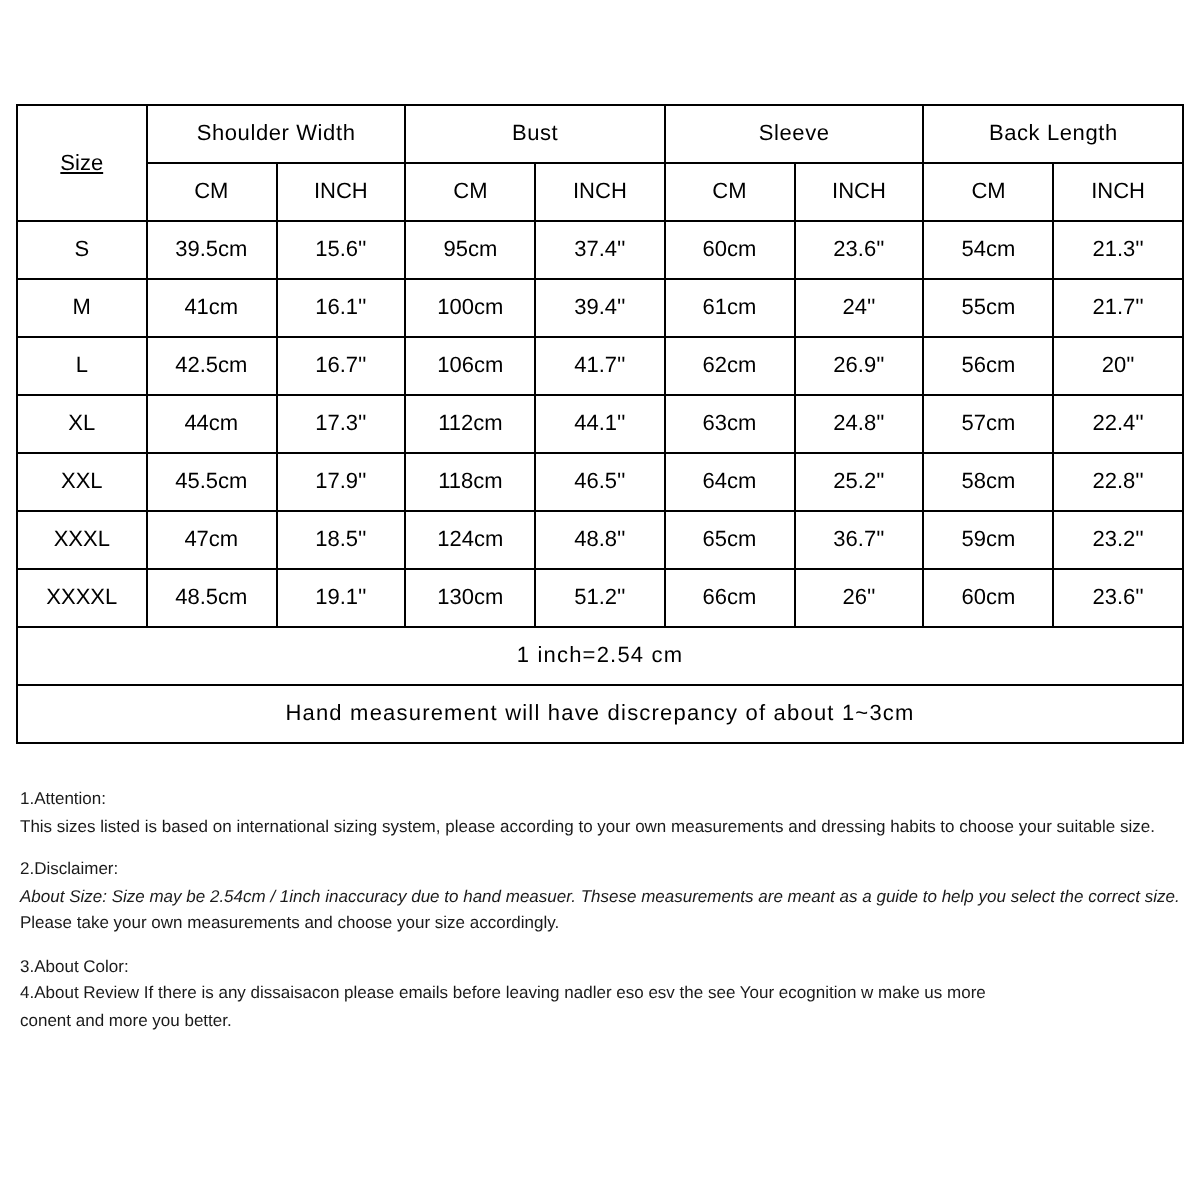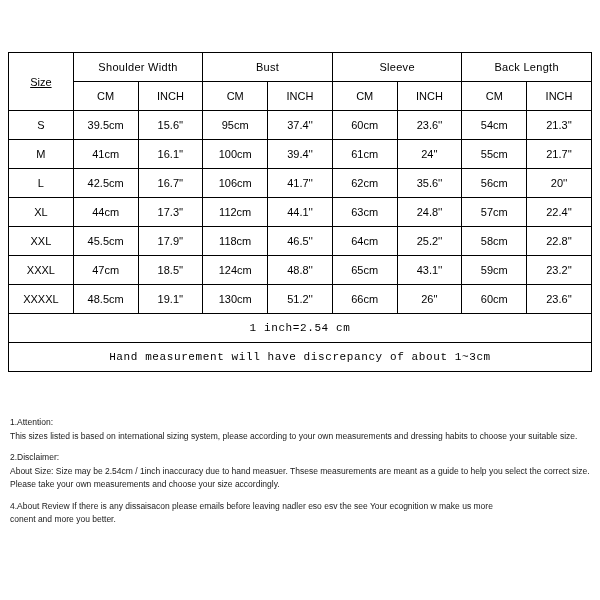--- a/index.html
+++ b/index.html
@@ -58,40 +58,41 @@
   .row-label {
     font-size: 12.5px;
     text-align: center;
   }
   .cell-val {
     font-size: 11.5px;
     text-align: left;
     padding-left: 9px;
   }
   .note-row td {
-    font-family: Liberation Mono, monospace;
+    font-family: Liberation Sans, sans-serif;
     font-size: 11.5px;
     letter-spacing: 0.6px;
     height: 26px;
     text-align: center;
   }
   .notes {
     position: absolute;
     left: 10px;
-    top: 416px;
+    top: 393px;
     width: 580px;
     font-size: 8.5px;
     line-height: 13.5px;
     color: #1a1a1a;
   }
   .notes p {
     margin: 0 0 8px 0;
   }
   .notes p.tight {
     margin: 0;
+    font-style: italic;
   }
   .notes .head {
     margin: 0;
   }
 </style>
 </head>
 <body>
 
 <div id="page">
 
@@ -138,21 +139,21 @@
           <td class="cell-val">55cm</td>
           <td class="cell-val">21.7''</td>
         </tr>
         <tr>
           <td class="row-label">L</td>
           <td class="cell-val">42.5cm</td>
           <td class="cell-val">16.7''</td>
           <td class="cell-val">106cm</td>
           <td class="cell-val">41.7''</td>
           <td class="cell-val">62cm</td>
-          <td class="cell-val">35.6''</td>
+          <td class="cell-val">26.9''</td>
           <td class="cell-val">56cm</td>
           <td class="cell-val">20''</td>
         </tr>
         <tr>
           <td class="row-label">XL</td>
           <td class="cell-val">44cm</td>
           <td class="cell-val">17.3''</td>
           <td class="cell-val">112cm</td>
           <td class="cell-val">44.1''</td>
           <td class="cell-val">63cm</td>
@@ -171,21 +172,21 @@
           <td class="cell-val">58cm</td>
           <td class="cell-val">22.8''</td>
         </tr>
         <tr>
           <td class="row-label">XXXL</td>
           <td class="cell-val">47cm</td>
           <td class="cell-val">18.5''</td>
           <td class="cell-val">124cm</td>
           <td class="cell-val">48.8''</td>
           <td class="cell-val">65cm</td>
-          <td class="cell-val">43.1''</td>
+          <td class="cell-val">36.7''</td>
           <td class="cell-val">59cm</td>
           <td class="cell-val">23.2''</td>
         </tr>
         <tr>
           <td class="row-label">XXXXL</td>
           <td class="cell-val">48.5cm</td>
           <td class="cell-val">19.1''</td>
           <td class="cell-val">130cm</td>
           <td class="cell-val">51.2''</td>
           <td class="cell-val">66cm</td>
@@ -205,18 +206,19 @@
   </div>
 
   <div class="notes">
     <p class="head">1.Attention:</p>
     <p>This sizes listed is based on international sizing system, please according to your own measurements and dressing habits to choose your suitable size.</p>
 
     <p class="head">2.Disclaimer:</p>
     <p class="tight">About Size: Size may be 2.54cm / 1inch inaccuracy due to hand measuer. Thsese measurements are meant as a guide to help you select the correct size.</p>
     <p>Please take your own measurements and choose your size accordingly.</p>
 
+    <p class="head">3.About Color:</p>
 
     <p class="head">4.About Review If there is any dissaisacon please emails before leaving nadler eso esv the see Your ecognition w make us more</p>
     <p>conent and more you better.</p>
   </div>
 
 </div>
 
 </body></html>

